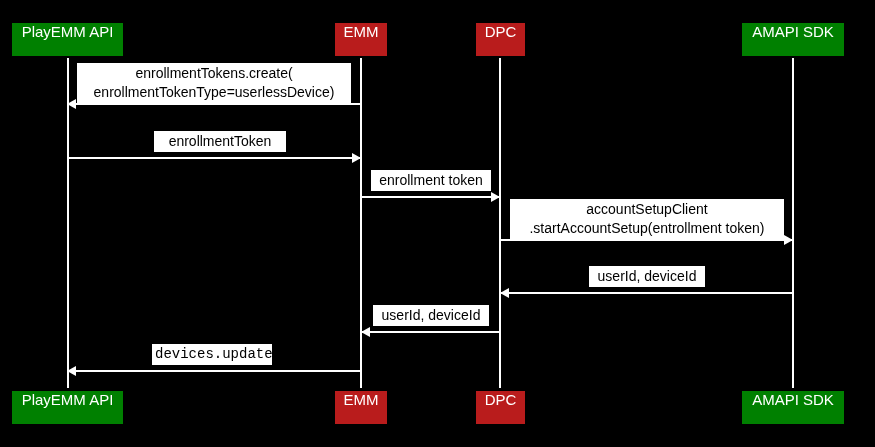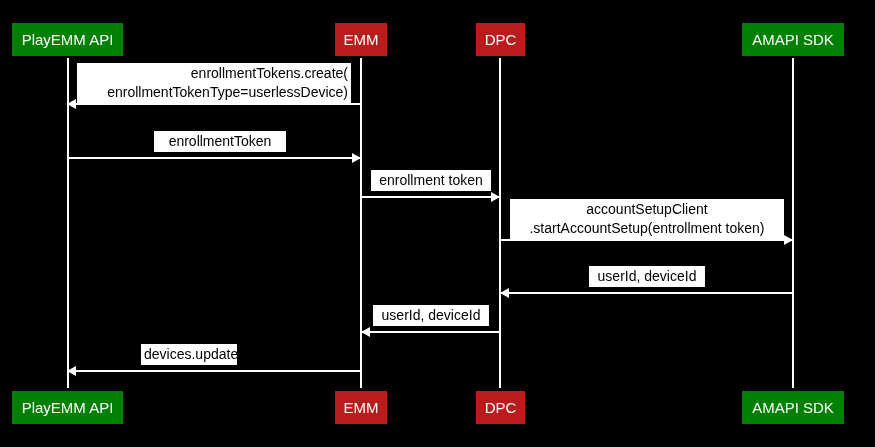--- a/index.html
+++ b/index.html
@@ -17,21 +17,21 @@
   }
   .lifeline {
     position: absolute;
     width: 2px;
     background: #ffffff;
   }
   .actor-box {
     position: absolute;
     box-sizing: border-box;
     display: flex;
-    align-items: center;
+    align-items: flex-start;
     justify-content: center;
     color: #ffffff;
     font-size: 15px;
     white-space: nowrap;
     border: 1px solid #000000;
   }
   .actor-green { background: #008000; }
   .actor-blue  { background: #b91c1c; }
 
   .msg-label {
@@ -92,21 +92,21 @@
   </div>
   <div class="actor-box actor-blue" style="left:475px; top:390px; width:51px; height:35px;">
     <span>DPC</span>
   </div>
   <div class="actor-box actor-green" style="left:741px; top:390px; width:104px; height:35px;">
     <span>AMAPI SDK</span>
   </div>
 
   <div class="arrow-line" style="left:67px; top:103px; width:294px;"></div>
   <div class="arrow-head left" style="left:67px; top:99px;"></div>
-  <div class="msg-label" style="left:77px; top:63px; width:274px;text-align:right;">enrollmentTokens.create(
+  <div class="msg-label" style="left:77px; top:63px; width:274px;">enrollmentTokens.create(
 enrollmentTokenType=userlessDevice)</div>
 
   <div class="arrow-line" style="left:67px; top:157px; width:294px;"></div>
   <div class="arrow-head right" style="left:352px; top:153px;"></div>
   <div class="msg-label" style="left:154px; top:131px; width:132px;">enrollmentToken</div>
 
   <div class="arrow-line" style="left:361px; top:196px; width:139px;"></div>
   <div class="arrow-head right" style="left:491px; top:192px;"></div>
   <div class="msg-label" style="left:371px; top:170px; width:120px;">enrollment token</div>
 
@@ -118,15 +118,15 @@
   <div class="arrow-line" style="left:500px; top:292px; width:293px;"></div>
   <div class="arrow-head left" style="left:500px; top:288px;"></div>
   <div class="msg-label" style="left:589px; top:266px; width:116px;">userId, deviceId</div>
 
   <div class="arrow-line" style="left:361px; top:331px; width:139px;"></div>
   <div class="arrow-head left" style="left:361px; top:327px;"></div>
   <div class="msg-label" style="left:373px; top:305px; width:116px;">userId, deviceId</div>
 
   <div class="arrow-line" style="left:67px; top:370px; width:294px;"></div>
   <div class="arrow-head left" style="left:67px; top:366px;"></div>
-  <div class="msg-label" style="left:141px; top:344px; width:96px;">devices.update()</div>
+  <div class="msg-label" style="left:152px; top:344px; width:120px;font-family:Liberation Mono, monospace;">devices.update()</div>
 
 </div>
 
 </body></html>

